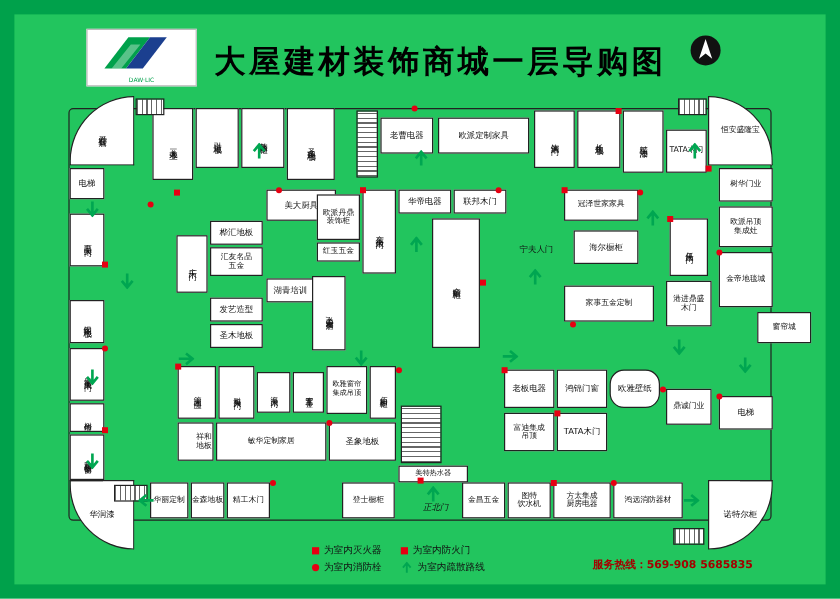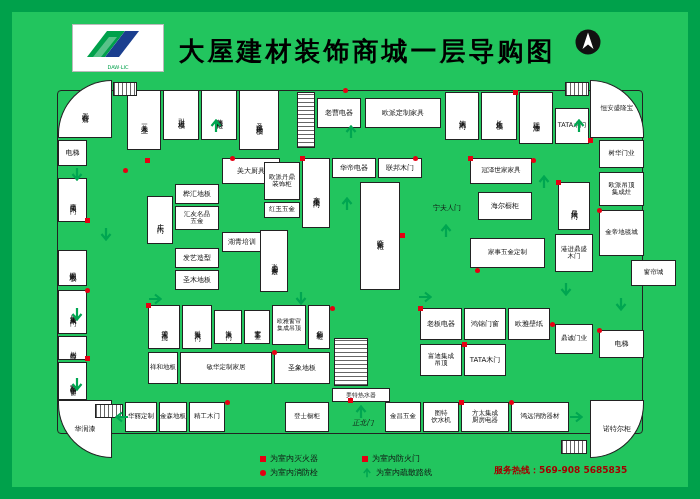--- a/index.html
+++ b/index.html
@@ -26,21 +26,21 @@
   .corner-bl{border-bottom-left-radius:70px;}
   .corner-br{border-bottom-right-radius:70px;}
   .stairs{position:absolute;border:1px solid #222;box-sizing:border-box;
           background:repeating-linear-gradient(90deg,#666 0,#666 1px,#fff 1px,#fff 4px);}
   .stairs.vert{background:repeating-linear-gradient(0deg,#666 0,#666 1px,#fff 1px,#fff 4px);}
   .marker{position:absolute;width:5px;height:5px;background:#e60012;}
   .marker.dot{border-radius:50%;}
   .arrow{position:absolute;width:12px;height:14px;}
 
   
-  .legend{position:absolute;left:248px;top:441px;display:flex;gap:44px;font-size:8px;color:#111;}
+  .legend{position:absolute;left:248px;top:441px;display:flex;gap:16px;font-size:8px;color:#111;}
   .lg-col{display:flex;flex-direction:column;gap:3px;}
   .lg-item{display:flex;align-items:center;gap:4px;white-space:nowrap;}
   .lg-sym{display:inline-block;width:6px;height:6px;background:#e60012;}
   .lg-sym.dot{border-radius:50%;}
   .lg-sym.arr{background:transparent;width:10px;height:10px;}
   .hotline{position:absolute;left:482px;top:452px;font-size:9px;color:#a40000;font-weight:bold;white-space:nowrap;}
 </style>
 </head>
 <body>
 
@@ -225,33 +225,33 @@
         <div class="room" style="left: 217px; top: 227px; width: 34px; height: 40px;">
           <span class="rlabel" style="font-size: 6px;">欧雅窗帘
 集成吊顶</span>
         </div>
         <div class="room vert" style="left: 253px; top: 227px; width: 22px; height: 44px;">
           <span class="rlabel" style="font-size: 6.5px;">佰和橱柜</span>
         </div>
         <div class="room" style="left: 219px; top: 274px; width: 56px; height: 32px;">
           <span class="rlabel">圣象地板</span>
         </div>
-        <div class="room" style="left: 93px; top: 274px; width: 30px; height: 32px;">
+        <div class="room" style="left: 93px; top: 274px; width: 30px; height: 32px; padding-left: 14px;">
           <span class="rlabel" style="font-size: 6.5px;">祥和地板</span>
         </div>
         <div class="room" style="left: 125px; top: 274px; width: 92px; height: 32px;">
           <span class="rlabel" style="font-size: 6.5px;">敏华定制家居</span>
         </div>
         <div class="room" style="left: 365px; top: 230px; width: 42px; height: 32px;">
           <span class="rlabel">老板电器</span>
         </div>
         <div class="room" style="left: 409px; top: 230px; width: 42px; height: 32px;">
           <span class="rlabel">鸿锦门窗</span>
         </div>
-        <div class="room" style="left: 453px; top: 230px; width: 42px; height: 32px;">
+        <div class="room" style="left: 453px; top: 230px; width: 42px; height: 32px; border-radius: 12px;">
           <span class="rlabel">欧雅壁纸</span>
         </div>
         <div class="room" style="left: 365px; top: 266px; width: 42px; height: 32px;">
           <span class="rlabel" style="font-size: 6.5px;">富迪集成
 吊顶</span>
         </div>
         <div class="room" style="left: 409px; top: 266px; width: 42px; height: 32px;">
           <span class="rlabel">TATA木门</span>
         </div>
         <div class="room" style="left: 70px; top: 324px; width: 32px; height: 30px;">

